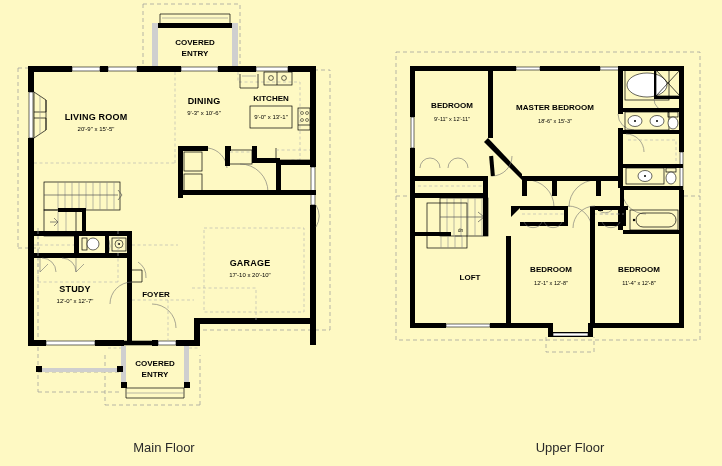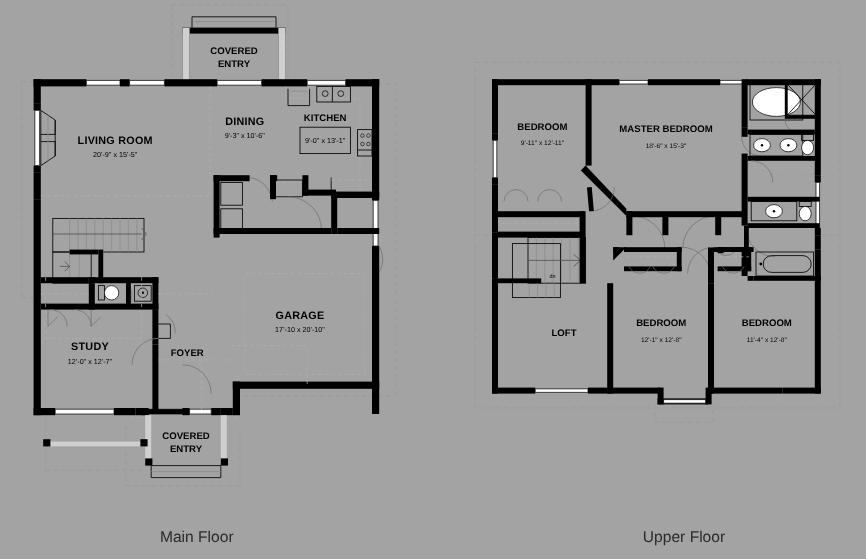--- a/index.html
+++ b/index.html
@@ -1,18 +1,18 @@
 <!DOCTYPE html>
 <html><head>
 <meta charset="utf-8">
 <style>
   html,body{margin:0;padding:0;background:#ffffff;}
   body{width:722px;height:466px;overflow:hidden;
        font-family:"Liberation Sans","DejaVu Sans",sans-serif;}
-  #sheet{position:relative;width:722px;height:466px;background:#a3a3a3;}
+  #sheet{position:relative;width:722px;height:466px;background:#fef9c3;}
   svg{display:block;}
   text{font-family:"Liberation Sans","DejaVu Sans",sans-serif;fill:#000;}
   .room-name{font-size:9px;font-weight:bold;text-anchor:middle;letter-spacing:0.2px;}
   .room-dim{font-size:6px;text-anchor:middle;letter-spacing:0px;}
   .room-name-sm{font-size:8px;font-weight:bold;text-anchor:middle;}
   .room-dim-sm{font-size:5.5px;text-anchor:middle;}
   .floor-title{font-size:13px;text-anchor:middle;fill:#2a2a2a;}
   .wall{fill:#000;}
   .thinline{stroke:#000;stroke-width:0.7;fill:none;}
   .fixline{stroke:#8a8a8a;stroke-width:0.6;fill:none;}

